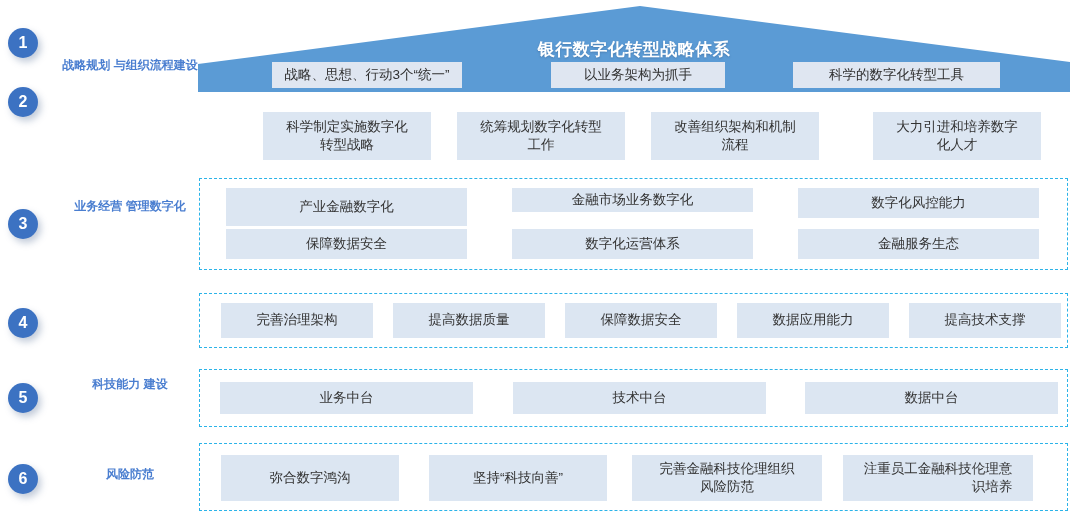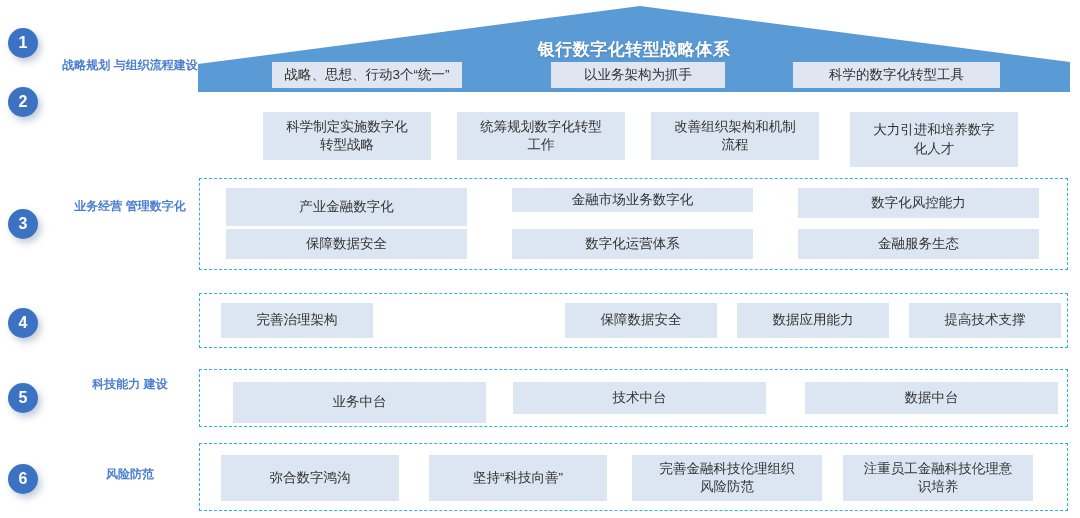--- a/index.html
+++ b/index.html
@@ -117,43 +117,44 @@
   <div class="box on-roof" style="left:272px; top:62px; width:190px; height:26px;">战略、思想、行动3个“统一”</div>
   <div class="box on-roof" style="left:537px; top:62px; width:174px; height:26px;margin-left:14px;">以业务架构为抓手</div>
   <div class="box on-roof" style="left:793px; top:62px; width:207px; height:26px;">科学的数字化转型工具</div>
 
   <div class="box" style="left:263px; top:112px; width:168px; height:48px;">科学制定实施数字化
 转型战略</div>
   <div class="box" style="left:457px; top:112px; width:168px; height:48px;">统筹规划数字化转型
 工作</div>
   <div class="box" style="left:651px; top:112px; width:168px; height:48px;">改善组织架构和机制
 流程</div>
-  <div class="box" style="left:850px; top:112px; width:168px; height:55px;">大力引进和培养数字
+  <div class="box" style="left:873px; top:112px; width:168px; height:48px;">大力引进和培养数字
 化人才</div>
 
   <div class="dashed" style="left:199px; top:178px; width:869px; height:92px;"></div>
   <div class="box" style="left:226px; top:188px; width:241px; height:38px;">产业金融数字化</div>
   <div class="box" style="left:512px; top:188px; width:241px; height:24px;">金融市场业务数字化</div>
   <div class="box" style="left:798px; top:188px; width:241px; height:30px;">数字化风控能力</div>
   <div class="box" style="left:226px; top:229px; width:241px; height:30px;">保障数据安全</div>
   <div class="box" style="left:512px; top:229px; width:241px; height:30px;">数字化运营体系</div>
   <div class="box" style="left:798px; top:229px; width:241px; height:30px;">金融服务生态</div>
 
   <div class="dashed" style="left:199px; top:293px; width:869px; height:55px;"></div>
   <div class="box" style="left:221px; top:303px; width:152px; height:35px;">完善治理架构</div>
+  <div class="box" style="left:393px; top:303px; width:152px; height:35px;">提高数据质量</div>
   <div class="box" style="left:565px; top:303px; width:152px; height:35px;">保障数据安全</div>
   <div class="box" style="left:737px; top:303px; width:152px; height:35px;">数据应用能力</div>
   <div class="box" style="left:909px; top:303px; width:152px; height:35px;">提高技术支撑</div>
 
   <div class="dashed" style="left:199px; top:369px; width:869px; height:58px;"></div>
-  <div class="box" style="left:233px; top:382px; width:253px; height:41px;">业务中台</div>
+  <div class="box" style="left:220px; top:382px; width:253px; height:32px;">业务中台</div>
   <div class="box" style="left:513px; top:382px; width:253px; height:32px;">技术中台</div>
   <div class="box" style="left:805px; top:382px; width:253px; height:32px;">数据中台</div>
 
   <div class="dashed" style="left:199px; top:443px; width:869px; height:68px;"></div>
   <div class="box" style="left:221px; top:455px; width:178px; height:46px;">弥合数字鸿沟</div>
   <div class="box" style="left:429px; top:455px; width:178px; height:46px;">坚持“科技向善”</div>
   <div class="box" style="left:632px; top:455px; width:190px; height:46px;">完善金融科技伦理组织
 风险防范</div>
-  <div class="box" style="left:843px; top:455px; width:190px; height:46px;">注重员工金融科技伦理意
+  <div class="box" style="left:843px; top:455px; width:190px; height:46px;text-align:right;">注重员工金融科技伦理意
 识培养</div>
 
 </div>
 
 </body></html>

